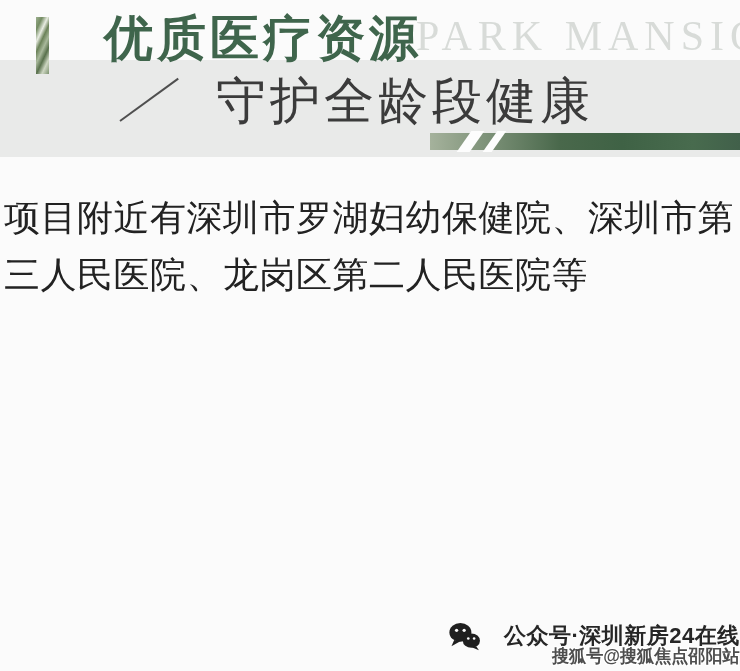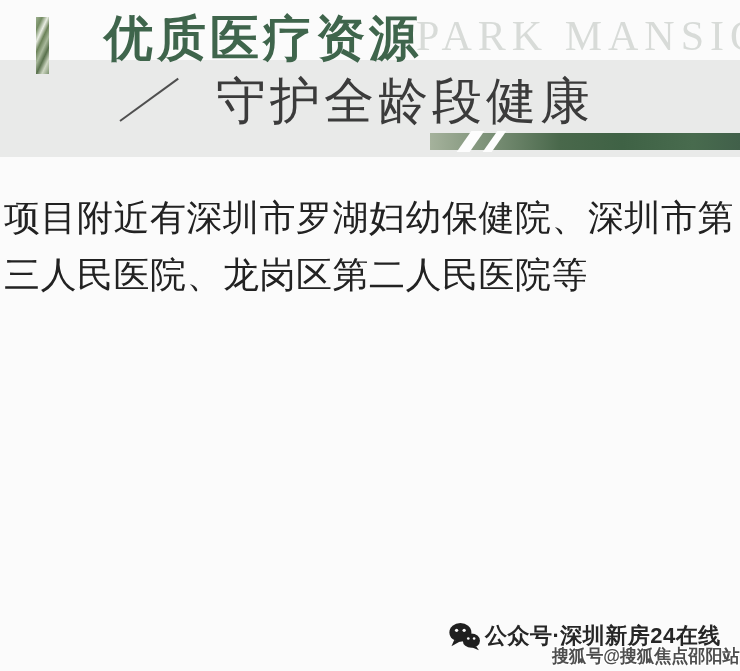--- a/index.html
+++ b/index.html
@@ -85,21 +85,21 @@
     font-size: 36px;
     line-height: 57px;
     letter-spacing: 0.5px;
     color: #222222;
     word-break: break-all;
   }
 
   
   .wechat-badge {
     position: absolute; left: 448px; top: 621px;
-    display: flex; align-items: center; gap: 4px;
+    display: flex; align-items: center; gap: 23px;
     z-index: 4;
     text-align: right;
   }
   .wechat-badge svg { display: block; }
   .wechat-label {
     font-size: 22px;
     font-weight: 600;
     color: #262626;
     letter-spacing: 0.5px;
     white-space: nowrap;

